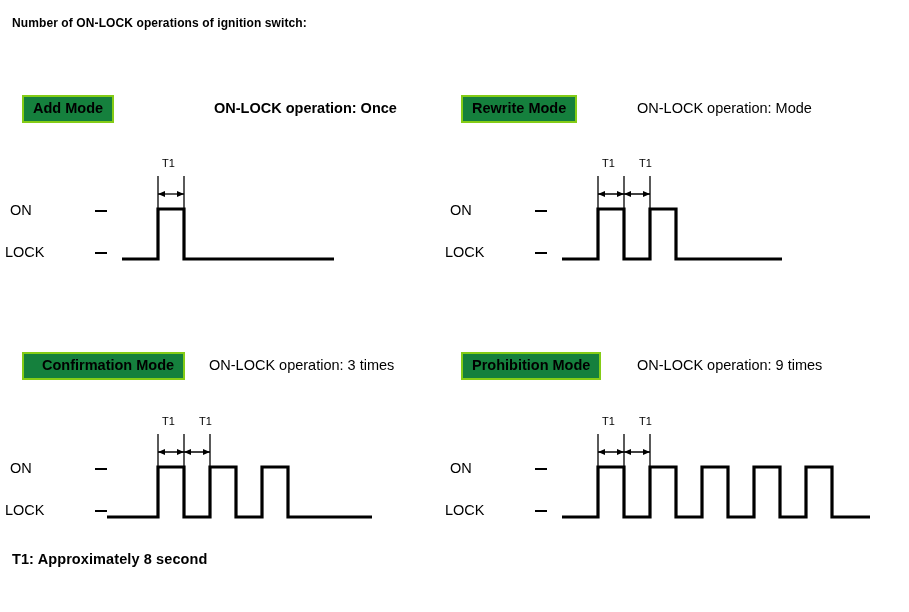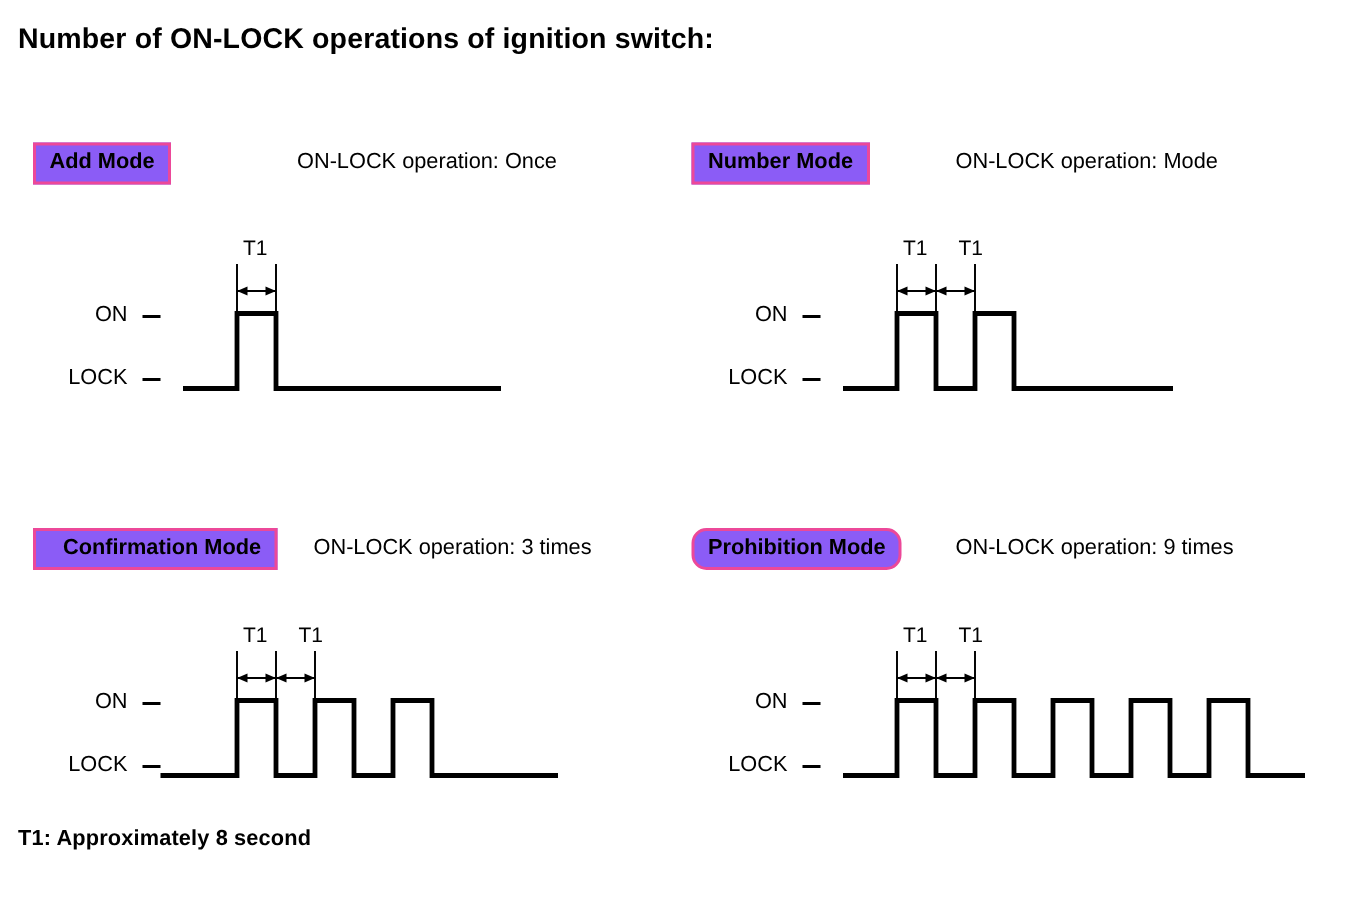--- a/index.html
+++ b/index.html
@@ -12,97 +12,96 @@
     background: #ffffff;
     font-family: "Liberation Sans", sans-serif;
     color: #000000;
     position: relative;
     overflow: hidden;
   }
   .page-title {
     position: absolute;
     left: 12px;
     top: 16px;
-    font-size: 19px;
+    font-size: 12px;
     font-weight: bold;
     letter-spacing: 0.1px;
   }
   .footnote {
     position: absolute;
     left: 12px;
     top: 551px;
     font-size: 14.5px;
     font-weight: bold;
     letter-spacing: 0.1px;
   }
 
   
   .panel {
     position: absolute;
   }
   .mode-box {
     position: absolute;
-    border: 2px solid #ec4899;
-    background: #8b5cf6;
+    border: 2px solid #84cc16;
+    background: #15803d;
     font-size: 14.5px;
     font-weight: bold;
     padding: 4px 9px 5px 9px;
     white-space: nowrap;
     line-height: 1.05;
   }
   .op-label {
     position: absolute;
     font-size: 14.5px;
     white-space: nowrap;
     line-height: 1.05;
   }
 
   
   .chart {
     position: absolute;
   }
   .axis-label {
     position: absolute;
     font-size: 14.5px;
-    text-align: right;
     white-space: nowrap;
   }
   .tick {
     position: absolute;
     height: 2px;
     background: #000;
     width: 12px;
   }
   .wave-svg {
     position: absolute;
     left: 0;
     top: 0;
     overflow: visible;
   }
 
   
   .t1-label {
     position: absolute;
-    font-size: 14px;
+    font-size: 11px;
     white-space: nowrap;
     text-align: center;
   }
   .t1-svg {
     position: absolute;
     overflow: visible;
   }
 </style>
 </head>
 <body>
 
 <div class="page-title">Number of ON-LOCK operations of ignition switch:</div>
 
 <div class="panel">
   <div class="mode-box" style="left:22px; top:95px;">Add Mode</div>
-  <div class="op-label" style="left:198px; top:101px;">ON-LOCK operation: Once</div>
+  <div class="op-label" style="left:214px; top:101px;font-weight:bold;">ON-LOCK operation: Once</div>
 
   <div class="chart">
     <div class="axis-label" style="left:10px; top:202px; width:75px;">ON</div>
     <div class="axis-label" style="left:5px; top:244px; width:80px;">LOCK</div>
     <div class="tick" style="left:95px; top:210px;"></div>
     <div class="tick" style="left:95px; top:252px;"></div>
 
     <svg class="wave-svg" width="909" height="612">
       <polyline points="122,259 158,259 158,209 184,209 184,259 334,259" fill="none" stroke="#000000" stroke-width="3.2" stroke-linejoin="miter"></polyline>
     </svg>
@@ -112,21 +111,21 @@
       <line x1="158" y1="176" x2="158" y2="209" stroke="#000" stroke-width="1.3"></line>
       <line x1="184" y1="176" x2="184" y2="209" stroke="#000" stroke-width="1.3"></line>
       <line x1="158" y1="194" x2="184" y2="194" stroke="#000" stroke-width="1.3"></line>
       <polygon points="158,194 165,191 165,197" fill="#000"></polygon>
       <polygon points="184,194 177,191 177,197" fill="#000"></polygon>
     </svg>
   </div>
 </div>
 
 <div class="panel">
-  <div class="mode-box" style="left:461px; top:95px;">Number Mode</div>
+  <div class="mode-box" style="left:461px; top:95px;">Rewrite Mode</div>
   <div class="op-label" style="left:637px; top:101px;">ON-LOCK operation: Mode</div>
 
   <div class="chart">
     <div class="axis-label" style="left:450px; top:202px; width:75px;">ON</div>
     <div class="axis-label" style="left:445px; top:244px; width:80px;">LOCK</div>
     <div class="tick" style="left:535px; top:210px;"></div>
     <div class="tick" style="left:535px; top:252px;"></div>
 
     <svg class="wave-svg" width="909" height="612">
       <polyline points="562,259 598,259 598,209 624,209 624,259 650,259 650,209 676,209 676,259 782,259" fill="none" stroke="#000000" stroke-width="3.2" stroke-linejoin="miter"></polyline>
@@ -170,21 +169,21 @@
       <line x1="158" y1="452" x2="210" y2="452" stroke="#000" stroke-width="1.3"></line>
       <polygon points="158,452 165,449 165,455" fill="#000"></polygon>
       <polygon points="184,452 177,449 177,455" fill="#000"></polygon>
       <polygon points="184,452 191,449 191,455" fill="#000"></polygon>
       <polygon points="210,452 203,449 203,455" fill="#000"></polygon>
     </svg>
   </div>
 </div>
 
 <div class="panel">
-  <div class="mode-box" style="left:461px; top:352px;border-radius:10px;">Prohibition Mode</div>
+  <div class="mode-box" style="left:461px; top:352px;">Prohibition Mode</div>
   <div class="op-label" style="left:637px; top:358px;">ON-LOCK operation: 9 times</div>
 
   <div class="chart">
     <div class="axis-label" style="left:450px; top:460px; width:75px;">ON</div>
     <div class="axis-label" style="left:445px; top:502px; width:80px;">LOCK</div>
     <div class="tick" style="left:535px; top:468px;"></div>
     <div class="tick" style="left:535px; top:510px;"></div>
 
     <svg class="wave-svg" width="909" height="612">
       <polyline points="562,517 598,517 598,467 624,467 624,517 650,517 650,467 676,467 676,517 702,517 702,467 728,467 728,517 754,517 754,467 780,467 780,517 806,517 806,467 832,467 832,517 870,517" fill="none" stroke="#000000" stroke-width="3.2" stroke-linejoin="miter"></polyline>

